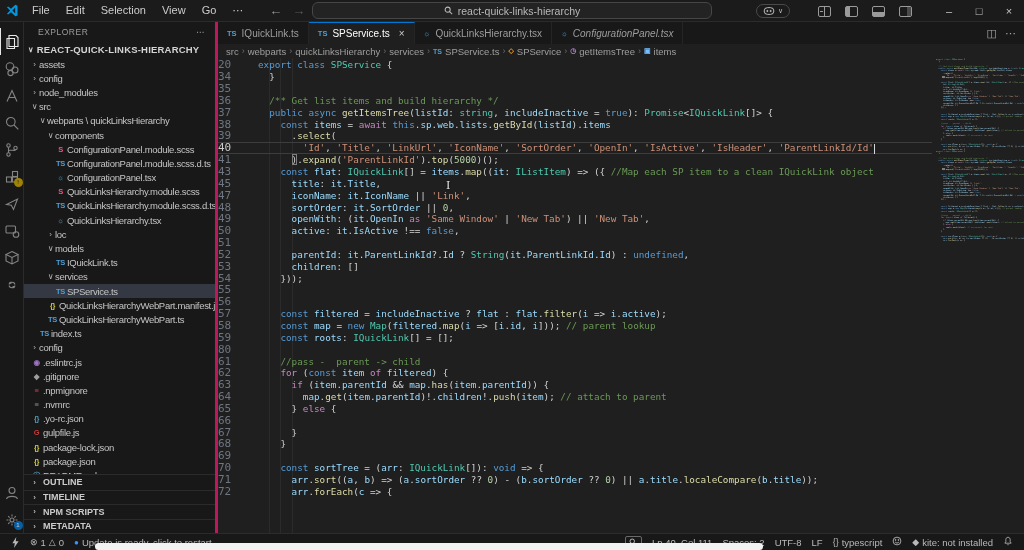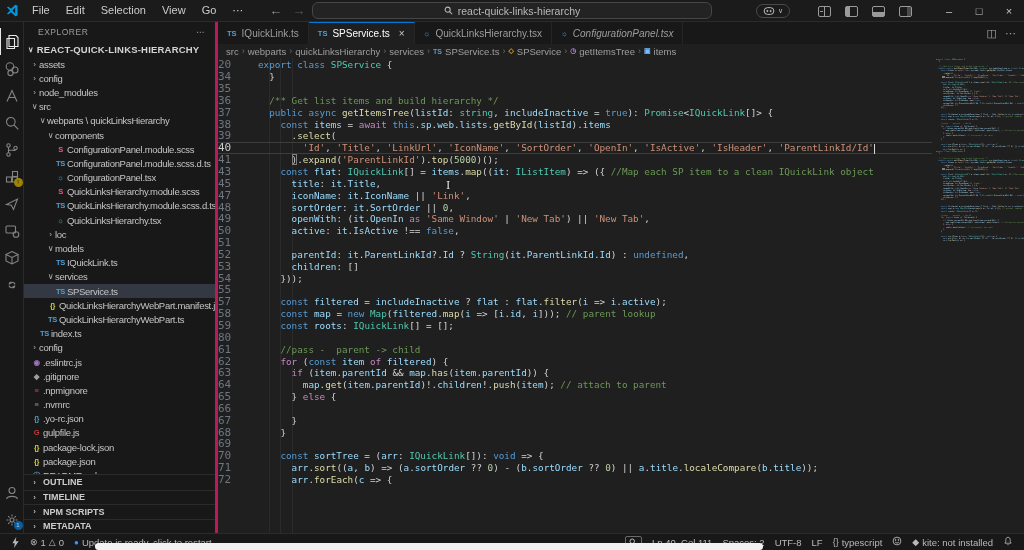--- a/index.html
+++ b/index.html
@@ -463,20 +463,21 @@
             <div class="code-line"><span class="gutter">45</span><span class="ltxt"><span>      </span><span class="tok-v">title</span><span class="tok-p">: </span><span class="tok-v">it</span><span class="tok-p">.</span><span class="tok-v">Title</span><span class="tok-p">,</span></span></div>
             <div class="code-line"><span class="gutter">47</span><span class="ltxt"><span>      </span><span class="tok-v">iconName</span><span class="tok-p">: </span><span class="tok-v">it</span><span class="tok-p">.</span><span class="tok-v">IconName </span><span class="tok-p">|| </span><span class="tok-s">'Link'</span><span class="tok-p">,</span></span></div>
             <div class="code-line"><span class="gutter">48</span><span class="ltxt"><span>      </span><span class="tok-v">sortOrder</span><span class="tok-p">: </span><span class="tok-v">it</span><span class="tok-p">.</span><span class="tok-v">SortOrder </span><span class="tok-p">|| </span><span class="tok-n">0</span><span class="tok-p">,</span></span></div>
             <div class="code-line"><span class="gutter">49</span><span class="ltxt"><span>      </span><span class="tok-v">openWith</span><span class="tok-p">: (</span><span class="tok-v">it</span><span class="tok-p">.</span><span class="tok-v">OpenIn </span><span class="tok-c">as </span><span class="tok-s">'Same Window'</span><span class="tok-p"> | </span><span class="tok-s">'New Tab'</span><span class="tok-p">) || </span><span class="tok-s">'New Tab'</span><span class="tok-p">,</span></span></div>
             <div class="code-line"><span class="gutter">50</span><span class="ltxt"><span>      </span><span class="tok-v">active</span><span class="tok-p">: </span><span class="tok-v">it</span><span class="tok-p">.</span><span class="tok-v">IsActive </span><span class="tok-p">!== </span><span class="tok-b">false</span><span class="tok-p">,</span></span></div>
             <div class="code-line"><span class="gutter">51</span></div>
             <div class="code-line"><span class="gutter">52</span><span class="ltxt"><span>      </span><span class="tok-v">parentId</span><span class="tok-p">: </span><span class="tok-v">it</span><span class="tok-p">.</span><span class="tok-v">ParentLinkId</span><span class="tok-p">?.</span><span class="tok-v">Id</span><span class="tok-p"> ? </span><span class="tok-t">String</span><span class="tok-p">(</span><span class="tok-v">it</span><span class="tok-p">.</span><span class="tok-v">ParentLinkId</span><span class="tok-p">.</span><span class="tok-v">Id</span><span class="tok-p">) : </span><span class="tok-b">undefined</span><span class="tok-p">,</span></span></div>
             <div class="code-line"><span class="gutter">53</span><span class="ltxt"><span>      </span><span class="tok-v">children</span><span class="tok-p">: []</span></span></div>
             <div class="code-line"><span class="gutter">54</span><span class="ltxt"><span>    </span><span class="tok-p">}));</span></span></div>
             <div class="code-line"><span class="gutter">55</span><span class="ltxt"><span></span></span></div>
+            <div class="code-line"><span class="gutter">56</span><span class="ltxt"><span></span></span></div>
             <div class="code-line"><span class="gutter">57</span><span class="ltxt"><span>    </span><span class="tok-k">const </span><span class="tok-v">filtered </span><span class="tok-p">= </span><span class="tok-v">includeInactive </span><span class="tok-p">? </span><span class="tok-v">flat </span><span class="tok-p">: </span><span class="tok-v">flat</span><span class="tok-p">.</span><span class="tok-f">filter</span><span class="tok-p">(</span><span class="tok-v">i </span><span class="tok-p">=&gt; </span><span class="tok-v">i</span><span class="tok-p">.</span><span class="tok-v">active</span><span class="tok-p">);</span></span></div>
             <div class="code-line"><span class="gutter">58</span><span class="ltxt"><span>    </span><span class="tok-k">const </span><span class="tok-v">map </span><span class="tok-p">= </span><span class="tok-k">new </span><span class="tok-t">Map</span><span class="tok-p">(</span><span class="tok-v">filtered</span><span class="tok-p">.</span><span class="tok-f">map</span><span class="tok-p">(</span><span class="tok-v">i </span><span class="tok-p">=&gt; [</span><span class="tok-v">i</span><span class="tok-p">.</span><span class="tok-v">id</span><span class="tok-p">, </span><span class="tok-v">i</span><span class="tok-p">])); </span><span class="tok-m">// parent lookup</span></span></div>
             <div class="code-line"><span class="gutter">59</span><span class="ltxt"><span>    </span><span class="tok-k">const </span><span class="tok-v">roots</span><span class="tok-p">: </span><span class="tok-t">IQuickLink</span><span class="tok-p">[] = [];</span></span></div>
             <div class="code-line"><span class="gutter">80</span><span class="ltxt"><span></span></span></div>
             <div class="code-line"><span class="gutter">61</span><span class="ltxt"><span>    </span><span class="tok-m">//pass -  parent -&gt; child</span></span></div>
             <div class="code-line"><span class="gutter">62</span><span class="ltxt"><span>    </span><span class="tok-c">for </span><span class="tok-p">(</span><span class="tok-k">const </span><span class="tok-v">item </span><span class="tok-c">of </span><span class="tok-v">filtered</span><span class="tok-p">) {</span></span></div>
             <div class="code-line"><span class="gutter">63</span><span class="ltxt"><span>      </span><span class="tok-c">if </span><span class="tok-p">(</span><span class="tok-v">item</span><span class="tok-p">.</span><span class="tok-v">parentId </span><span class="tok-p">&amp;&amp; </span><span class="tok-v">map</span><span class="tok-p">.</span><span class="tok-f">has</span><span class="tok-p">(</span><span class="tok-v">item</span><span class="tok-p">.</span><span class="tok-v">parentId</span><span class="tok-p">)) {</span></span></div>
             <div class="code-line"><span class="gutter">64</span><span class="ltxt"><span>        </span><span class="tok-v">map</span><span class="tok-p">.</span><span class="tok-f">get</span><span class="tok-p">(</span><span class="tok-v">item</span><span class="tok-p">.</span><span class="tok-v">parentId</span><span class="tok-p">)!.</span><span class="tok-v">children</span><span class="tok-p">!.</span><span class="tok-f">push</span><span class="tok-p">(</span><span class="tok-v">item</span><span class="tok-p">); </span><span class="tok-m">// attach to parent</span></span></div>
             <div class="code-line"><span class="gutter">65</span><span class="ltxt"><span>      </span><span class="tok-p">} </span><span class="tok-c">else </span><span class="tok-p">{</span></span></div>
             <div class="code-line"><span class="gutter">66</span></div>

